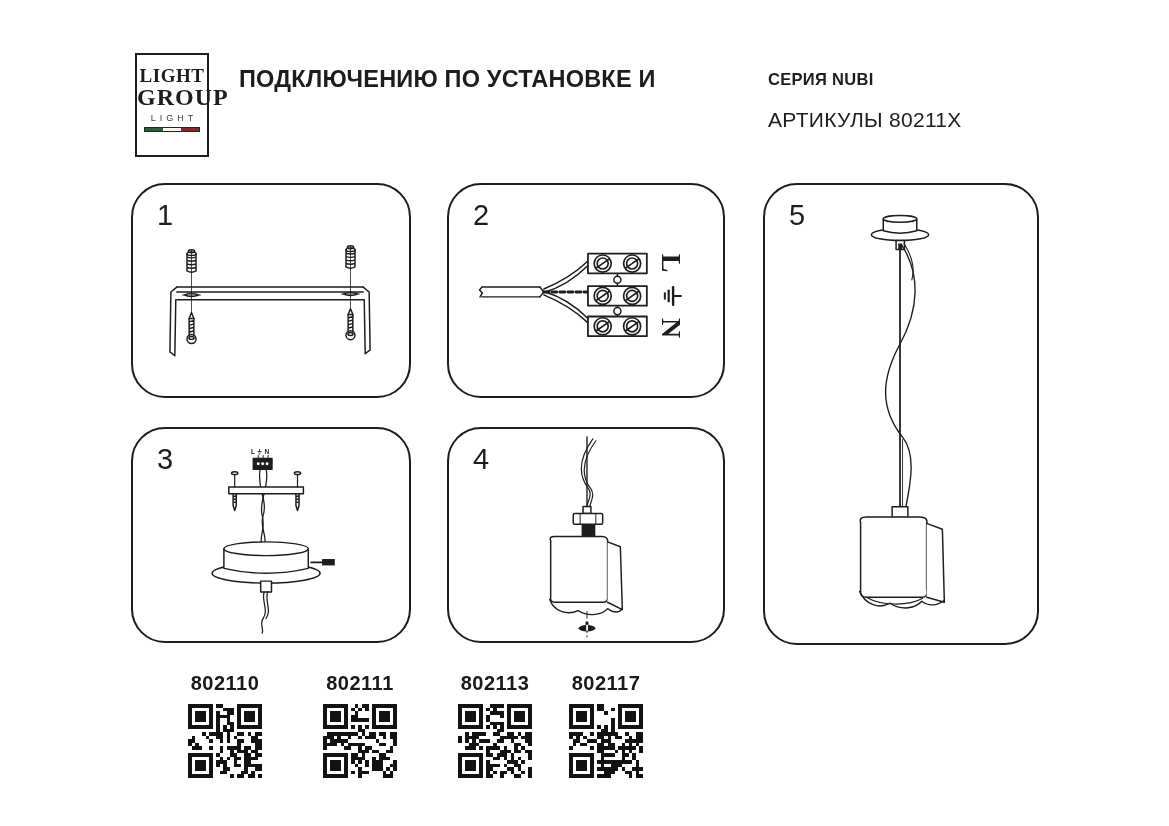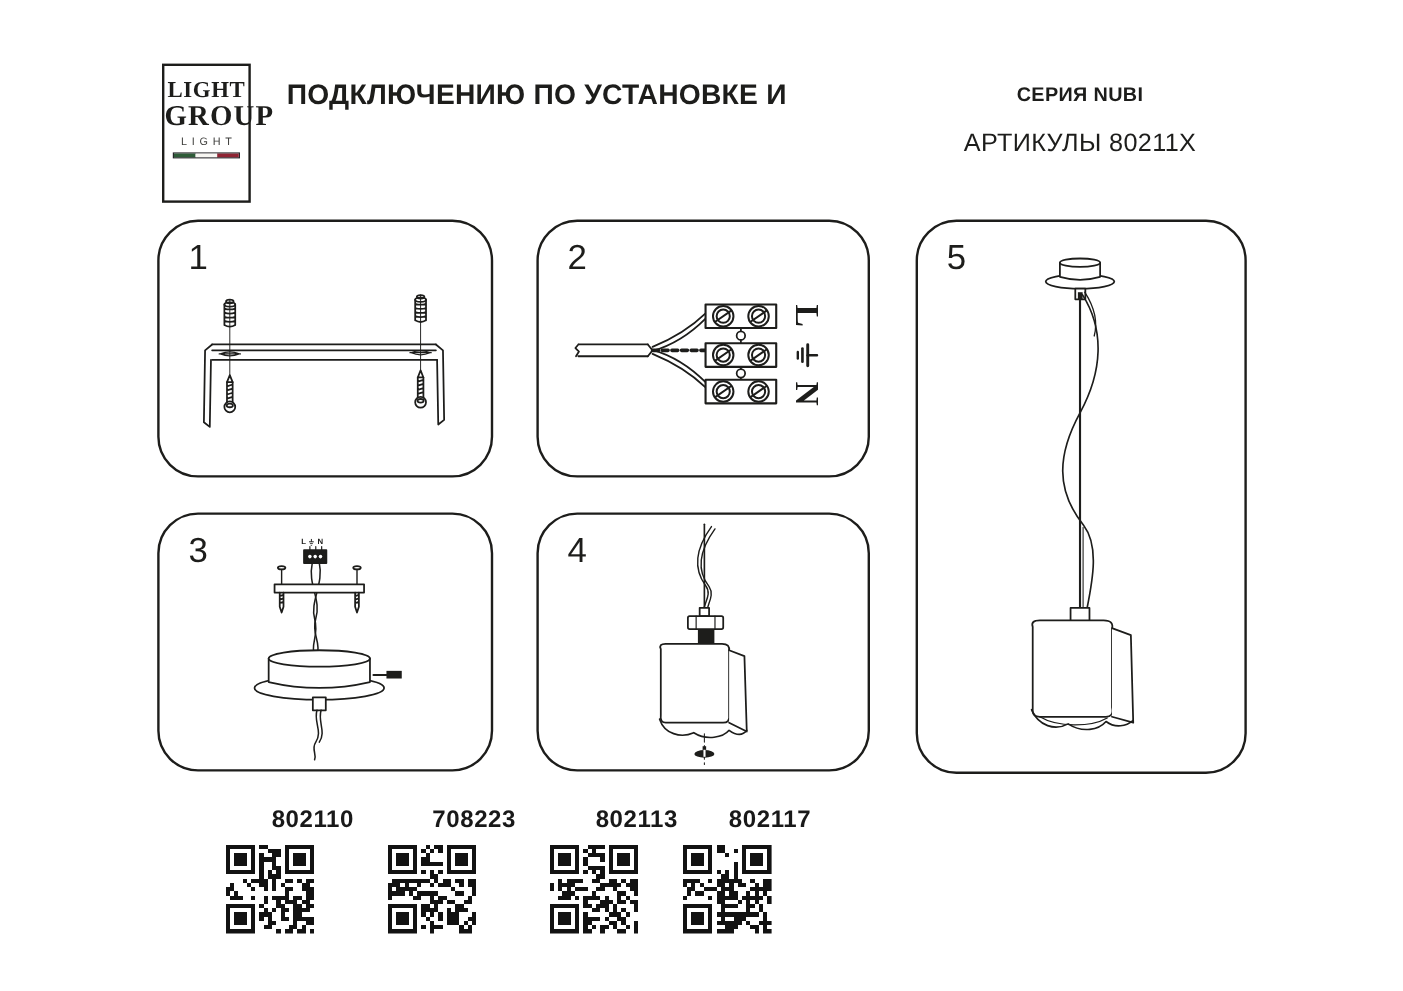--- a/index.html
+++ b/index.html
@@ -1,29 +1,29 @@
 <!DOCTYPE html>
 <html><head>
 <meta charset="utf-8">
 <style>
   *{box-sizing:border-box;margin:0;padding:0}
   html,body{width:1169px;height:826px}
   body{background:#fff;font-family:"Liberation Sans",sans-serif;color:#1d1d1b;position:relative;overflow:hidden}
   .page{position:absolute;inset:0;background:#fff}
 
   
-  .logo{position:absolute;left:135px;top:53px;width:74px;height:116px;border:2px solid #1d1d1b;background:#fff;text-align:center;padding-top:11px}
+  .logo{position:absolute;left:135px;top:53px;width:74px;height:104px;border:2px solid #1d1d1b;background:#fff;text-align:center;padding-top:11px}
   .logo-light{font-family:"Liberation Serif",serif;font-weight:700;font-size:19px;letter-spacing:.5px;line-height:19px}
   .logo-star{font-family:"Liberation Serif",serif;font-weight:700;font-size:24px;letter-spacing:1px;line-height:24px}
   .logo-group{font-size:9px;letter-spacing:4px;margin-top:4px;margin-right:-4px;color:#3c3c3a}
   .logo-flag{width:56px;height:5px;margin:4px auto 0;border:1px solid #26262a;display:flex}
   .logo-flag span{flex:1;height:100%}
 
   .title{position:absolute;left:239px;top:64px;font-weight:700;font-size:23.5px;line-height:31px;letter-spacing:.2px;color:#1d1d1b}
-  .series-wrap{position:absolute;left:768px;top:70px;width:264px;text-align:center}
+  .series-wrap{position:absolute;left:768px;top:70px;width:264px;text-align:left}
   .series-name{font-weight:700;font-size:16.5px;letter-spacing:.3px}
   .series-art{font-weight:400;font-size:21px;letter-spacing:.3px;margin-top:19px}
 
   
   .panel{position:absolute;border:2px solid #1d1d1b;border-radius:34px;background:#fff}
   .p1{left:131px;top:183px;width:280px;height:215px}
   .p2{left:447px;top:183px;width:278px;height:215px}
   .p3{left:131px;top:427px;width:280px;height:216px}
   .p4{left:447px;top:427px;width:278px;height:216px}
   .p5{left:763px;top:183px;width:276px;height:462px}
@@ -33,21 +33,21 @@
   
   .term-label{position:absolute;width:40px;text-align:center;font-family:"Liberation Serif",serif;font-weight:700;font-size:28px;line-height:28px;transform:rotate(90deg);color:#1d1d1b}
   .lbl-l{left:202px;top:64px}
   .lbl-n{left:202px;top:129px}
   .lbl-gnd{position:absolute;left:212px;top:101px;width:22px;height:20px;transform:rotate(90deg)}
 
   
   .mini-labels{position:absolute;left:118px;top:19px;display:flex;align-items:center;gap:2px;font-size:6.5px;font-weight:700;letter-spacing:.5px}
 
   
-  .article{position:absolute;top:672px;width:140px;text-align:right}
+  .article{position:absolute;top:672px;width:140px;text-align:center}
   .a0{left:155px}.a1{left:290px}.a2{left:425px}.a3{left:536px}
   .article-code{font-weight:700;font-size:20px;letter-spacing:.5px;color:#191919}
   .qr{width:74px;height:74px;margin:9px auto 0}
   .qr svg{display:block;width:74px;height:74px;shape-rendering:crispEdges}
 </style>
 </head>
 <body>
 
 <div class="page">
 
@@ -279,21 +279,21 @@
 
   <div class="article a0">
     <div class="article-code">802110</div>
     <div class="qr">
         <svg viewBox="0 0 21 21" xmlns="http://www.w3.org/2000/svg">
           <path fill="#121212" d="M0 0h1v1h-1zM1 0h1v1h-1zM2 0h1v1h-1zM3 0h1v1h-1zM4 0h1v1h-1zM5 0h1v1h-1zM6 0h1v1h-1zM8 0h1v1h-1zM9 0h1v1h-1zM14 0h1v1h-1zM15 0h1v1h-1zM16 0h1v1h-1zM17 0h1v1h-1zM18 0h1v1h-1zM19 0h1v1h-1zM20 0h1v1h-1zM0 1h1v1h-1zM6 1h1v1h-1zM10 1h1v1h-1zM11 1h1v1h-1zM12 1h1v1h-1zM14 1h1v1h-1zM20 1h1v1h-1zM0 2h1v1h-1zM2 2h1v1h-1zM3 2h1v1h-1zM4 2h1v1h-1zM6 2h1v1h-1zM8 2h1v1h-1zM11 2h1v1h-1zM12 2h1v1h-1zM14 2h1v1h-1zM16 2h1v1h-1zM17 2h1v1h-1zM18 2h1v1h-1zM20 2h1v1h-1zM0 3h1v1h-1zM2 3h1v1h-1zM3 3h1v1h-1zM4 3h1v1h-1zM6 3h1v1h-1zM8 3h1v1h-1zM9 3h1v1h-1zM10 3h1v1h-1zM11 3h1v1h-1zM14 3h1v1h-1zM16 3h1v1h-1zM17 3h1v1h-1zM18 3h1v1h-1zM20 3h1v1h-1zM0 4h1v1h-1zM2 4h1v1h-1zM3 4h1v1h-1zM4 4h1v1h-1zM6 4h1v1h-1zM8 4h1v1h-1zM11 4h1v1h-1zM14 4h1v1h-1zM16 4h1v1h-1zM17 4h1v1h-1zM18 4h1v1h-1zM20 4h1v1h-1zM0 5h1v1h-1zM6 5h1v1h-1zM8 5h1v1h-1zM11 5h1v1h-1zM12 5h1v1h-1zM14 5h1v1h-1zM20 5h1v1h-1zM0 6h1v1h-1zM1 6h1v1h-1zM2 6h1v1h-1zM3 6h1v1h-1zM4 6h1v1h-1zM5 6h1v1h-1zM6 6h1v1h-1zM8 6h1v1h-1zM10 6h1v1h-1zM12 6h1v1h-1zM14 6h1v1h-1zM15 6h1v1h-1zM16 6h1v1h-1zM17 6h1v1h-1zM18 6h1v1h-1zM19 6h1v1h-1zM20 6h1v1h-1zM8 7h1v1h-1zM10 7h1v1h-1zM11 7h1v1h-1zM12 7h1v1h-1zM4 8h1v1h-1zM6 8h1v1h-1zM7 8h1v1h-1zM8 8h1v1h-1zM9 8h1v1h-1zM11 8h1v1h-1zM14 8h1v1h-1zM15 8h1v1h-1zM17 8h1v1h-1zM19 8h1v1h-1zM20 8h1v1h-1zM1 9h1v1h-1zM5 9h1v1h-1zM8 9h1v1h-1zM9 9h1v1h-1zM11 9h1v1h-1zM13 9h1v1h-1zM18 9h1v1h-1zM19 9h1v1h-1zM0 10h1v1h-1zM1 10h1v1h-1zM6 10h1v1h-1zM9 10h1v1h-1zM11 10h1v1h-1zM14 10h1v1h-1zM15 10h1v1h-1zM18 10h1v1h-1zM19 10h1v1h-1zM20 10h1v1h-1zM0 11h1v1h-1zM2 11h1v1h-1zM14 11h1v1h-1zM19 11h1v1h-1zM20 11h1v1h-1zM1 12h1v1h-1zM2 12h1v1h-1zM3 12h1v1h-1zM6 12h1v1h-1zM9 12h1v1h-1zM11 12h1v1h-1zM12 12h1v1h-1zM13 12h1v1h-1zM14 12h1v1h-1zM16 12h1v1h-1zM17 12h1v1h-1zM19 12h1v1h-1zM20 12h1v1h-1zM9 13h1v1h-1zM12 13h1v1h-1zM14 13h1v1h-1zM15 13h1v1h-1zM16 13h1v1h-1zM18 13h1v1h-1zM19 13h1v1h-1zM0 14h1v1h-1zM1 14h1v1h-1zM2 14h1v1h-1zM3 14h1v1h-1zM4 14h1v1h-1zM5 14h1v1h-1zM6 14h1v1h-1zM8 14h1v1h-1zM12 14h1v1h-1zM13 14h1v1h-1zM16 14h1v1h-1zM17 14h1v1h-1zM19 14h1v1h-1zM20 14h1v1h-1zM0 15h1v1h-1zM6 15h1v1h-1zM9 15h1v1h-1zM11 15h1v1h-1zM13 15h1v1h-1zM14 15h1v1h-1zM16 15h1v1h-1zM17 15h1v1h-1zM18 15h1v1h-1zM19 15h1v1h-1zM0 16h1v1h-1zM2 16h1v1h-1zM3 16h1v1h-1zM4 16h1v1h-1zM6 16h1v1h-1zM8 16h1v1h-1zM9 16h1v1h-1zM10 16h1v1h-1zM13 16h1v1h-1zM16 16h1v1h-1zM17 16h1v1h-1zM0 17h1v1h-1zM2 17h1v1h-1zM3 17h1v1h-1zM4 17h1v1h-1zM6 17h1v1h-1zM8 17h1v1h-1zM10 17h1v1h-1zM13 17h1v1h-1zM14 17h1v1h-1zM16 17h1v1h-1zM17 17h1v1h-1zM18 17h1v1h-1zM19 17h1v1h-1zM20 17h1v1h-1zM0 18h1v1h-1zM2 18h1v1h-1zM3 18h1v1h-1zM4 18h1v1h-1zM6 18h1v1h-1zM10 18h1v1h-1zM11 18h1v1h-1zM16 18h1v1h-1zM19 18h1v1h-1zM20 18h1v1h-1zM0 19h1v1h-1zM6 19h1v1h-1zM9 19h1v1h-1zM10 19h1v1h-1zM15 19h1v1h-1zM16 19h1v1h-1zM18 19h1v1h-1zM0 20h1v1h-1zM1 20h1v1h-1zM2 20h1v1h-1zM3 20h1v1h-1zM4 20h1v1h-1zM5 20h1v1h-1zM6 20h1v1h-1zM12 20h1v1h-1zM14 20h1v1h-1zM15 20h1v1h-1zM17 20h1v1h-1zM18 20h1v1h-1zM20 20h1v1h-1z"></path>
         </svg>
       </div>
   </div>
   <div class="article a1">
-    <div class="article-code">708223</div>
+    <div class="article-code">802111</div>
     <div class="qr">
         <svg viewBox="0 0 21 21" xmlns="http://www.w3.org/2000/svg">
           <path fill="#121212" d="M0 0h1v1h-1zM1 0h1v1h-1zM2 0h1v1h-1zM3 0h1v1h-1zM4 0h1v1h-1zM5 0h1v1h-1zM6 0h1v1h-1zM9 0h1v1h-1zM11 0h1v1h-1zM12 0h1v1h-1zM14 0h1v1h-1zM15 0h1v1h-1zM16 0h1v1h-1zM17 0h1v1h-1zM18 0h1v1h-1zM19 0h1v1h-1zM20 0h1v1h-1zM0 1h1v1h-1zM6 1h1v1h-1zM8 1h1v1h-1zM10 1h1v1h-1zM12 1h1v1h-1zM14 1h1v1h-1zM20 1h1v1h-1zM0 2h1v1h-1zM2 2h1v1h-1zM3 2h1v1h-1zM4 2h1v1h-1zM6 2h1v1h-1zM9 2h1v1h-1zM14 2h1v1h-1zM16 2h1v1h-1zM17 2h1v1h-1zM18 2h1v1h-1zM20 2h1v1h-1zM0 3h1v1h-1zM2 3h1v1h-1zM3 3h1v1h-1zM4 3h1v1h-1zM6 3h1v1h-1zM8 3h1v1h-1zM9 3h1v1h-1zM14 3h1v1h-1zM16 3h1v1h-1zM17 3h1v1h-1zM18 3h1v1h-1zM20 3h1v1h-1zM0 4h1v1h-1zM2 4h1v1h-1zM3 4h1v1h-1zM4 4h1v1h-1zM6 4h1v1h-1zM8 4h1v1h-1zM9 4h1v1h-1zM10 4h1v1h-1zM11 4h1v1h-1zM12 4h1v1h-1zM14 4h1v1h-1zM16 4h1v1h-1zM17 4h1v1h-1zM18 4h1v1h-1zM20 4h1v1h-1zM0 5h1v1h-1zM6 5h1v1h-1zM14 5h1v1h-1zM20 5h1v1h-1zM0 6h1v1h-1zM1 6h1v1h-1zM2 6h1v1h-1zM3 6h1v1h-1zM4 6h1v1h-1zM5 6h1v1h-1zM6 6h1v1h-1zM8 6h1v1h-1zM10 6h1v1h-1zM12 6h1v1h-1zM14 6h1v1h-1zM15 6h1v1h-1zM16 6h1v1h-1zM17 6h1v1h-1zM18 6h1v1h-1zM19 6h1v1h-1zM20 6h1v1h-1zM10 7h1v1h-1zM11 7h1v1h-1zM1 8h1v1h-1zM2 8h1v1h-1zM3 8h1v1h-1zM4 8h1v1h-1zM5 8h1v1h-1zM6 8h1v1h-1zM7 8h1v1h-1zM8 8h1v1h-1zM9 8h1v1h-1zM11 8h1v1h-1zM13 8h1v1h-1zM14 8h1v1h-1zM16 8h1v1h-1zM17 8h1v1h-1zM19 8h1v1h-1zM20 8h1v1h-1zM0 9h1v1h-1zM1 9h1v1h-1zM2 9h1v1h-1zM4 9h1v1h-1zM7 9h1v1h-1zM10 9h1v1h-1zM12 9h1v1h-1zM13 9h1v1h-1zM14 9h1v1h-1zM17 9h1v1h-1zM19 9h1v1h-1zM20 9h1v1h-1zM0 10h1v1h-1zM2 10h1v1h-1zM3 10h1v1h-1zM4 10h1v1h-1zM5 10h1v1h-1zM6 10h1v1h-1zM15 10h1v1h-1zM20 10h1v1h-1zM0 11h1v1h-1zM1 11h1v1h-1zM2 11h1v1h-1zM3 11h1v1h-1zM5 11h1v1h-1zM7 11h1v1h-1zM8 11h1v1h-1zM9 11h1v1h-1zM10 11h1v1h-1zM11 11h1v1h-1zM16 11h1v1h-1zM17 11h1v1h-1zM20 11h1v1h-1zM0 12h1v1h-1zM6 12h1v1h-1zM7 12h1v1h-1zM10 12h1v1h-1zM12 12h1v1h-1zM13 12h1v1h-1zM19 12h1v1h-1zM10 13h1v1h-1zM11 13h1v1h-1zM12 13h1v1h-1zM14 13h1v1h-1zM15 13h1v1h-1zM18 13h1v1h-1zM19 13h1v1h-1zM0 14h1v1h-1zM1 14h1v1h-1zM2 14h1v1h-1zM3 14h1v1h-1zM4 14h1v1h-1zM5 14h1v1h-1zM6 14h1v1h-1zM8 14h1v1h-1zM9 14h1v1h-1zM11 14h1v1h-1zM16 14h1v1h-1zM17 14h1v1h-1zM0 15h1v1h-1zM6 15h1v1h-1zM8 15h1v1h-1zM9 15h1v1h-1zM10 15h1v1h-1zM11 15h1v1h-1zM14 15h1v1h-1zM16 15h1v1h-1zM17 15h1v1h-1zM18 15h1v1h-1zM0 16h1v1h-1zM2 16h1v1h-1zM3 16h1v1h-1zM4 16h1v1h-1zM6 16h1v1h-1zM8 16h1v1h-1zM10 16h1v1h-1zM12 16h1v1h-1zM14 16h1v1h-1zM15 16h1v1h-1zM16 16h1v1h-1zM20 16h1v1h-1zM0 17h1v1h-1zM2 17h1v1h-1zM3 17h1v1h-1zM4 17h1v1h-1zM6 17h1v1h-1zM9 17h1v1h-1zM12 17h1v1h-1zM14 17h1v1h-1zM15 17h1v1h-1zM16 17h1v1h-1zM19 17h1v1h-1zM20 17h1v1h-1zM0 18h1v1h-1zM2 18h1v1h-1zM3 18h1v1h-1zM4 18h1v1h-1zM6 18h1v1h-1zM10 18h1v1h-1zM14 18h1v1h-1zM15 18h1v1h-1zM16 18h1v1h-1zM18 18h1v1h-1zM20 18h1v1h-1zM0 19h1v1h-1zM6 19h1v1h-1zM8 19h1v1h-1zM10 19h1v1h-1zM11 19h1v1h-1zM12 19h1v1h-1zM17 19h1v1h-1zM19 19h1v1h-1zM0 20h1v1h-1zM1 20h1v1h-1zM2 20h1v1h-1zM3 20h1v1h-1zM4 20h1v1h-1zM5 20h1v1h-1zM6 20h1v1h-1zM10 20h1v1h-1zM17 20h1v1h-1zM18 20h1v1h-1zM19 20h1v1h-1z"></path>
         </svg>
       </div>
   </div>
   <div class="article a2">
     <div class="article-code">802113</div>
     <div class="qr">
         <svg viewBox="0 0 21 21" xmlns="http://www.w3.org/2000/svg">

